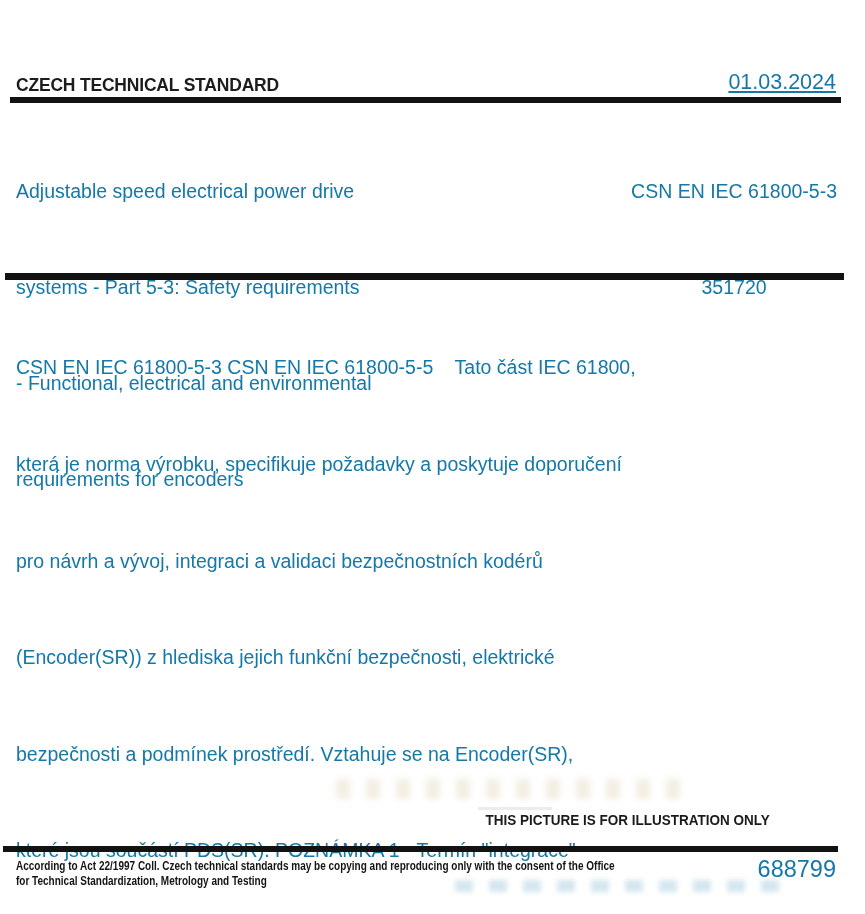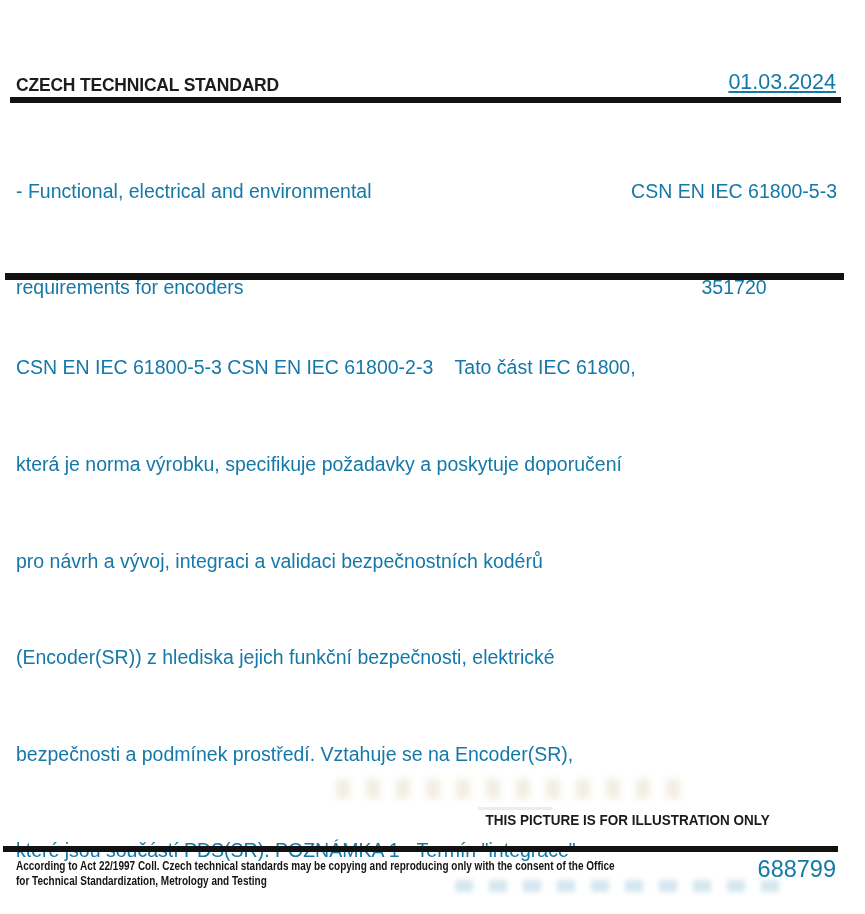--- a/index.html
+++ b/index.html
@@ -131,33 +131,35 @@
 <body>
 
 <div class="page">
 
   <div class="std-title">CZECH TECHNICAL STANDARD</div>
   <div class="issue-date">01.03.2024</div>
 
   <div class="rule rule-1"></div>
 
   <div class="title-left">
+    <div>Adjustable speed electrical power drive</div>
+    <div>systems - Part 5-3: Safety requirements</div>
     <div>- Functional, electrical and environmental</div>
     <div>requirements for encoders</div>
   </div>
 
   <div class="title-right">
     <div>CSN EN IEC 61800-5-3</div>
     <div>351720</div>
   </div>
 
   <div class="rule rule-2"></div>
 
   <div class="abstract">
-    <div>CSN EN IEC 61800-5-3 CSN EN IEC 61800-2-3    Tato část IEC 61800,</div>
+    <div>CSN EN IEC 61800-5-3 CSN EN IEC 61800-5-5    Tato část IEC 61800,</div>
     <div>která je norma výrobku, specifikuje požadavky a poskytuje doporučení</div>
     <div>pro návrh a vývoj, integraci a validaci bezpečnostních kodérů</div>
     <div>(Encoder(SR)) z hlediska jejich funkční bezpečnosti, elektrické</div>
     <div>bezpečnosti a podmínek prostředí. Vztahuje se na Encoder(SR),</div>
     <div>které jsou součástí PDS(SR). POZNÁMKA 1 - Termín "integrace"</div>
     
     
     
     
     

